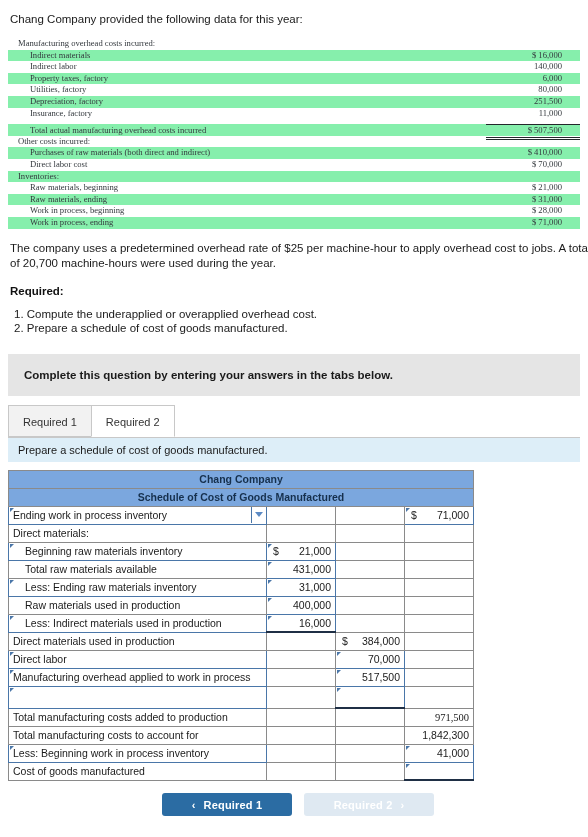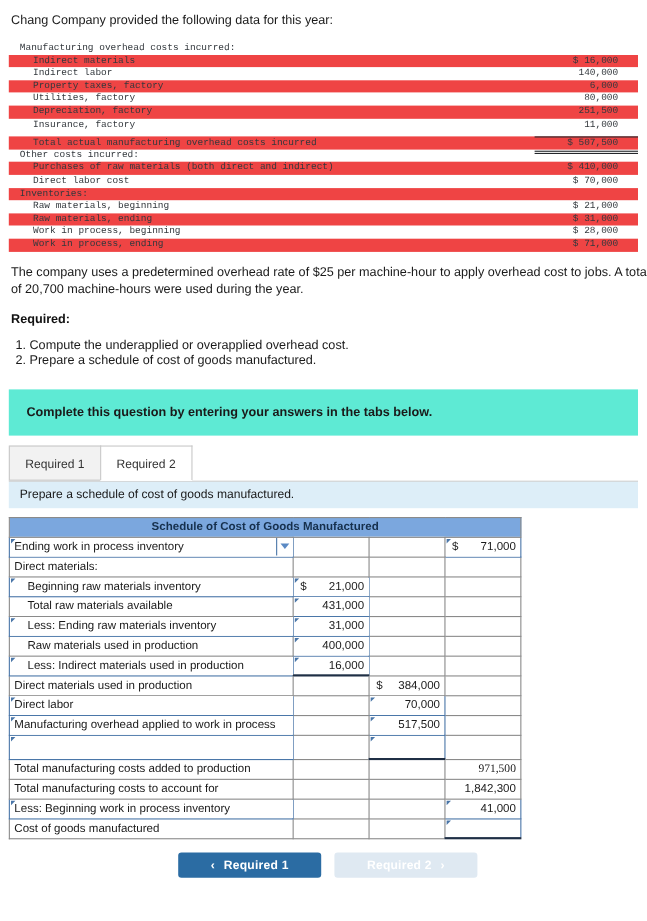--- a/index.html
+++ b/index.html
@@ -19,32 +19,32 @@
   .intro {
     padding: 12px 10px 0 10px;
     font-size: 11.5px;
     color: #1a1a1a;
     line-height: 14px;
   }
 
   
   .data-block {
     margin: 12px 8px 0 8px;
-    font-family: Liberation Mono, monospace;
+    font-family: Liberation Serif, serif;
     font-size: 8.6px;
     color: #33383d;
   }
   .drow {
     display: flex;
     align-items: baseline;
     height: 11.6px;
     line-height: 11.6px;
     white-space: pre;
   }
-  .drow.alt { background: #ef4444; }
+  .drow.alt { background: #86efac; }
   .drow .lbl { flex: 1 1 auto; }
   .drow .amt {
     width: 94px;
     text-align: right;
     padding-right: 18px;
     white-space: pre;
   }
   .indent1 { padding-left: 10px; }
   .indent2 { padding-left: 22px; }
   .drow.spacer { height: 5px; }
@@ -68,21 +68,21 @@
   .req-list {
     padding: 10px 0 0 14px;
     font-size: 11.5px;
     line-height: 14.5px;
     color: #1a1a1a;
   }
 
   
   .complete-bar {
     margin: 18px 8px 0 8px;
-    background: #5eead4;
+    background: #e5e5e5;
     height: 42px;
     display: flex;
     align-items: center;
     padding-left: 16px;
     font-size: 11.5px;
     font-weight: bold;
     color: #1a1a1a;
   }
 
   
@@ -263,20 +263,23 @@
 <div class="sched-wrap">
   <table class="sched">
     <colgroup>
       <col class="c-label">
         <col class="c-n1">
         <col class="c-n2">
         <col class="c-n3">
     </colgroup>
     <tbody id="schedBody">
       <tr class="hdr">
+        <td colspan="4">Chang Company</td>
+      </tr>
+      <tr class="hdr">
         <td colspan="4">Schedule of Cost of Goods Manufactured</td>
       </tr>
     <tr>
           <td class="inp" style="position: relative; margin-left: 45px;"><span class="dd ">Ending work in process inventory</span><span class="dd-arrow">
               <i></i>
             </span></td>
           <td class="num plain-num"><span></span></td>
           <td class="num plain-num"><span></span></td>
           <td class="num inp"><span class="dol">$</span><span>71,000</span></td>
         </tr>

